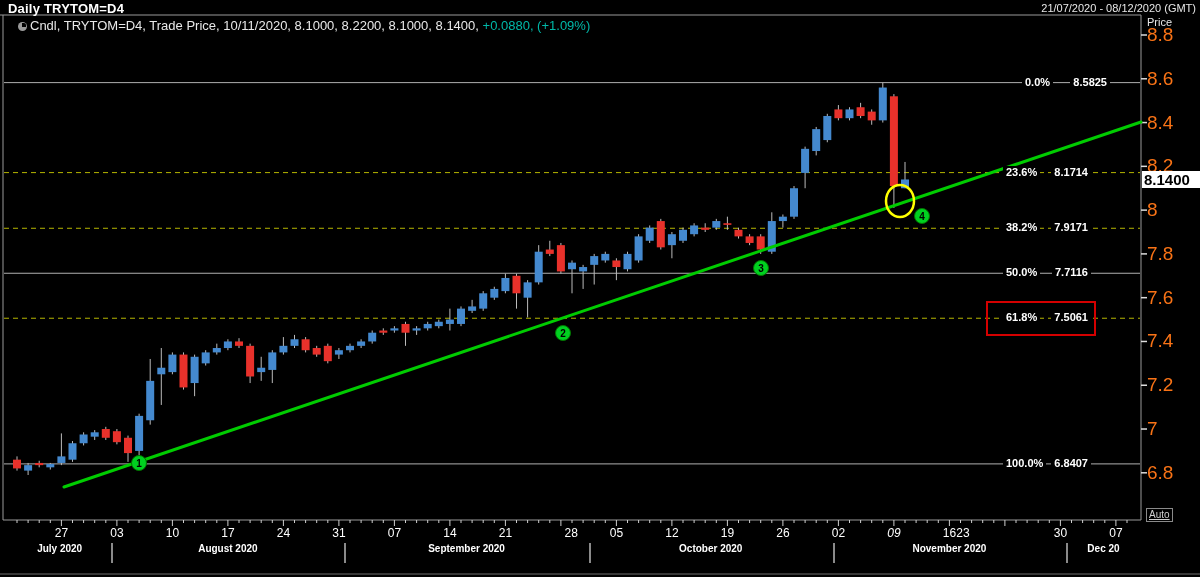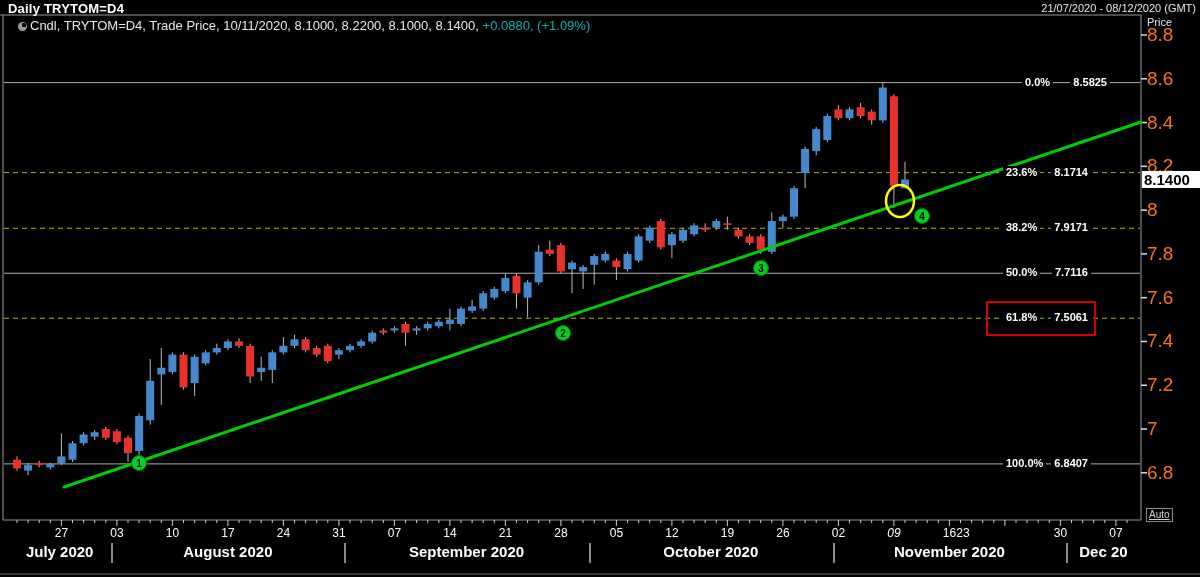--- a/index.html
+++ b/index.html
@@ -15,21 +15,21 @@
   .chg{color:#00b8a8;}
   .price-label{position:absolute;left:1147px;top:16px;color:#e8e8e8;font-size:11px;}
   .ytick{position:absolute;left:1147px;color:#f97316;font-size:19px;}
   .badge{position:absolute;left:1142px;top:171px;width:57px;height:17px;background:#fff;color:#000;
          font-size:15px;font-weight:bold;line-height:17px;padding-left:2px;}
   .fiblabel{position:absolute;width:88px;display:flex;justify-content:space-between;
             color:#fff;font-size:11px;font-weight:bold;}
   .fiblabel span{background:#000;padding:0 3px;line-height:13px;}
   .fibbox{position:absolute;border:2px solid #d40000;background:transparent;}
   .xtick{position:absolute;top:526px;width:34px;text-align:center;color:#fff;font-size:12px;}
-  .mlabel{position:absolute;top:543px;color:#fff;font-size:15px;font-weight:bold;white-space:nowrap;transform:translateX(-50%);}
+  .mlabel{position:absolute;top:543px;color:#fff;font-size:10px;font-weight:bold;white-space:nowrap;transform:translateX(-50%);}
   .msep{position:absolute;top:543px;width:2px;height:20px;background:#8a8a8a;}
   .auto{position:absolute;left:1146px;top:508px;color:#d0d0d0;font-size:10px;border:1px solid #8a8a8a;
         padding:0 2px;line-height:12px;text-decoration:underline;}
 </style>
 </head>
 <body>
 
 <div id="stage">
   <svg id="chart" width="1200" height="577">
       <line x1="0" y1="15" x2="1141" y2="15" stroke="#9a9a9a" stroke-width="1"></line>
@@ -381,21 +381,21 @@
   <div id="xlabels">
       <div class="xtick" style="left: 44.4px;">27</div>
       <div class="xtick" style="left: 99.9px;">03</div>
       <div class="xtick" style="left: 155.4px;">10</div>
       <div class="xtick" style="left: 210.9px;">17</div>
       <div class="xtick" style="left: 266.4px;">24</div>
       <div class="xtick" style="left: 321.9px;">31</div>
       <div class="xtick" style="left: 377.4px;">07</div>
       <div class="xtick" style="left: 432.9px;">14</div>
       <div class="xtick" style="left: 488.4px;">21</div>
-      <div class="xtick" style="left: 543.9px;">28</div>
+      <div class="xtick" style="left: 543.9px; text-align: right;">28</div>
       <div class="xtick" style="left: 599.4px;">05</div>
       <div class="xtick" style="left: 654.9px;">12</div>
       <div class="xtick" style="left: 710.4px;">19</div>
       <div class="xtick" style="left: 765.9px;">26</div>
       <div class="xtick" style="left: 821.4px;">02</div>
       <div class="xtick" style="left: 876.9px; font-style: italic;">09</div>
       <div class="xtick" style="left: 932.4px;">16</div>
       <div class="xtick" style="left: 946px;">23</div>
       <div class="xtick" style="left: 1043.4px;">30</div>
       <div class="xtick" style="left: 1098.9px;">07</div>

